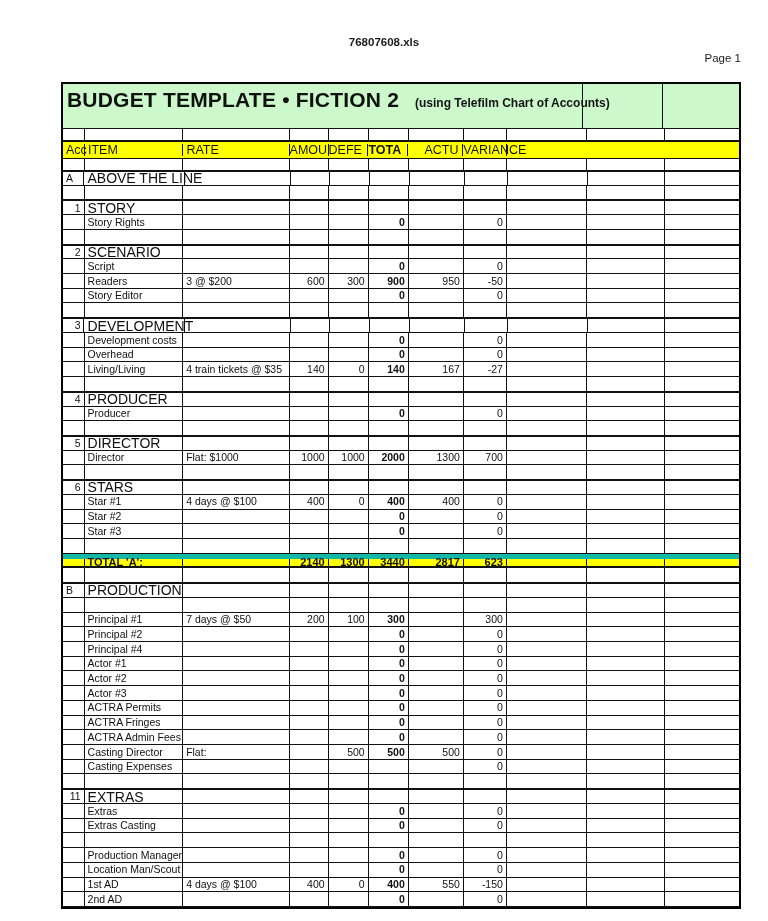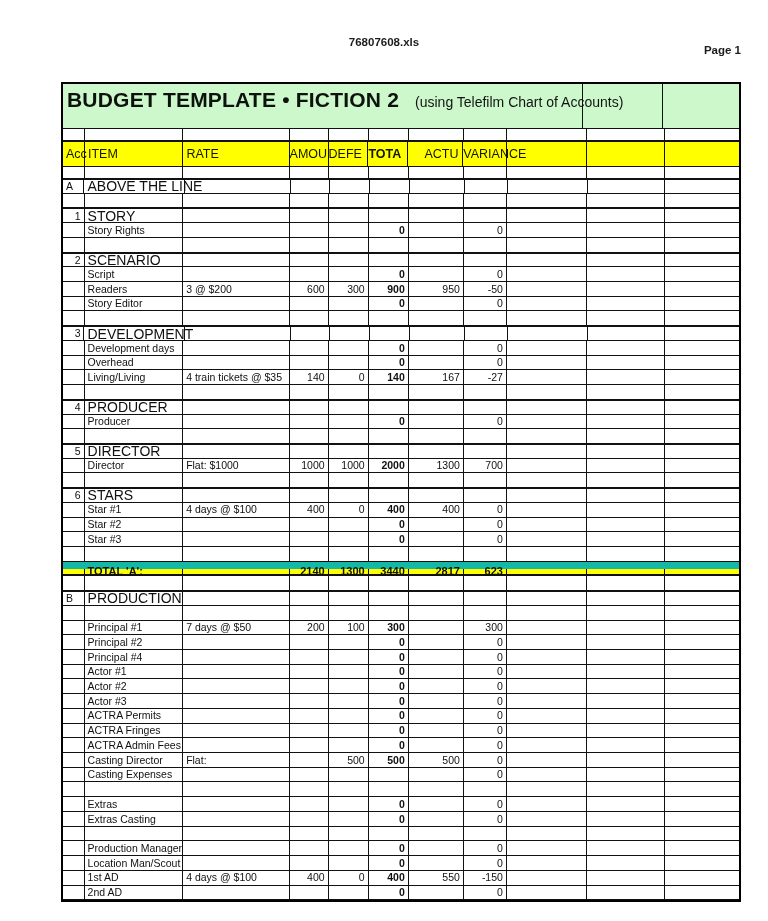--- a/index.html
+++ b/index.html
@@ -15,22 +15,22 @@
     color: #111;
     padding-left: 12px;
   }
 
   .page-header { position: absolute; top: 36px; left: 0; width: 768px; height: 16px; }
   .file-label {
     position: absolute; left: 0; width: 100%;
     text-align: center; font-size: 11.5px; font-weight: bold; color: #1c1c1c;
   }
   .page-number {
-    position: absolute; right: 27px; top: 8px;
-    font-size: 11.5px; font-weight: bold; color: #1c1c1c;
+    position: absolute; right: 27px; top: 16px;
+    font-size: 11.5px; font-weight: normal; color: #1c1c1c;
   }
 
   .sheet {
     position: absolute; top: 82px; left: 61px;
     width: 680px;
     border: 2px solid #000;
     background: #fff;
   }
 
   .row { display: flex; width: 676px; border-bottom: 1px solid #111; }
@@ -57,33 +57,33 @@
 
   .c-item, .c-rate { padding-left: 3px; }
   .c-acc { padding-left: 3px; }
   .c-acc.acc-num { justify-content: flex-end; padding-right: 3px; padding-left: 0; }
   .num { justify-content: flex-end; padding-right: 3px; }
 
   
   .title-row { height: 45px; background: var(--green, #ccf8cc); }
   .title-cell { width: 520px; border-right: 1px solid #111; padding-left: 4px; align-items: baseline; padding-top: 5px; }
   .sheet-title { font-size: 21px; font-weight: bold; letter-spacing: 0.2px; color: #0d120d; }
-  .sheet-subtitle { font-size: 14px; margin-left: 16px; color: #141414; }
+  .sheet-subtitle { font-size: 12px; margin-left: 16px; color: #141414; font-weight: bold; }
 
   
   .gap-row { height: 12px; }
 
   
-  .header-row { height: 26px; background: var(--yellow, #ffff00); border-top: 1px solid #111; }
+  .header-row { height: 18px; background: var(--yellow, #ffff00); border-top: 1px solid #111; align-items: center; }
   .header-row .cell { font-size: 12.5px; color: #151500; }
 
   
   .r { height: 14.72px; }
   .r-section .c-item { font-weight: normal; font-size: 14px; }
-  .r-total { background: var(--yellow, #ffff00); border-top: 7px solid #14b8a6; border-bottom-width: 2px; }
+  .r-total { background: var(--yellow, #ffff00); border-top: 5px solid #14b8a6; border-bottom-width: 2px; }
   .r-total .cell { font-weight: bold; font-size: 11px; }
   .r-section { border-top: 1px solid #111; }
   .span2 .c-item { width: 210px; }
 </style>
 </head>
 <body>
 
 <div class="page">
 
   <div class="page-header">
@@ -283,21 +283,21 @@
     <div class="cell c-def num"></div>
     <div class="cell c-tot num"></div>
     <div class="cell c-act num"></div>
     <div class="cell c-var num"></div>
     <div class="cell c-x1"></div>
     <div class="cell c-x2"></div>
     <div class="cell c-x3"></div>
   </div>
         <div class="row r r-item">
     <div class="cell c-acc"></div>
-    <div class="cell c-item">Development days</div>
+    <div class="cell c-item">Development costs</div>
     <div class="cell c-rate"></div>
     <div class="cell c-amt num"></div>
     <div class="cell c-def num"></div>
     <div class="cell c-tot num">0</div>
     <div class="cell c-act num"></div>
     <div class="cell c-var num">0</div>
     <div class="cell c-x1"></div>
     <div class="cell c-x2"></div>
     <div class="cell c-x3"></div>
   </div>
@@ -684,20 +684,33 @@
     <div class="cell c-rate"></div>
     <div class="cell c-amt num"></div>
     <div class="cell c-def num"></div>
     <div class="cell c-tot num"></div>
     <div class="cell c-act num"></div>
     <div class="cell c-var num"></div>
     <div class="cell c-x1"></div>
     <div class="cell c-x2"></div>
     <div class="cell c-x3"></div>
   </div>
+        <div class="row r r-section">
+    <div class="cell c-acc acc-num">11</div>
+    <div class="cell c-item">EXTRAS</div>
+    <div class="cell c-rate"></div>
+    <div class="cell c-amt num"></div>
+    <div class="cell c-def num"></div>
+    <div class="cell c-tot num"></div>
+    <div class="cell c-act num"></div>
+    <div class="cell c-var num"></div>
+    <div class="cell c-x1"></div>
+    <div class="cell c-x2"></div>
+    <div class="cell c-x3"></div>
+  </div>
         <div class="row r r-item">
     <div class="cell c-acc"></div>
     <div class="cell c-item">Extras</div>
     <div class="cell c-rate"></div>
     <div class="cell c-amt num"></div>
     <div class="cell c-def num"></div>
     <div class="cell c-tot num">0</div>
     <div class="cell c-act num"></div>
     <div class="cell c-var num">0</div>
     <div class="cell c-x1"></div>

